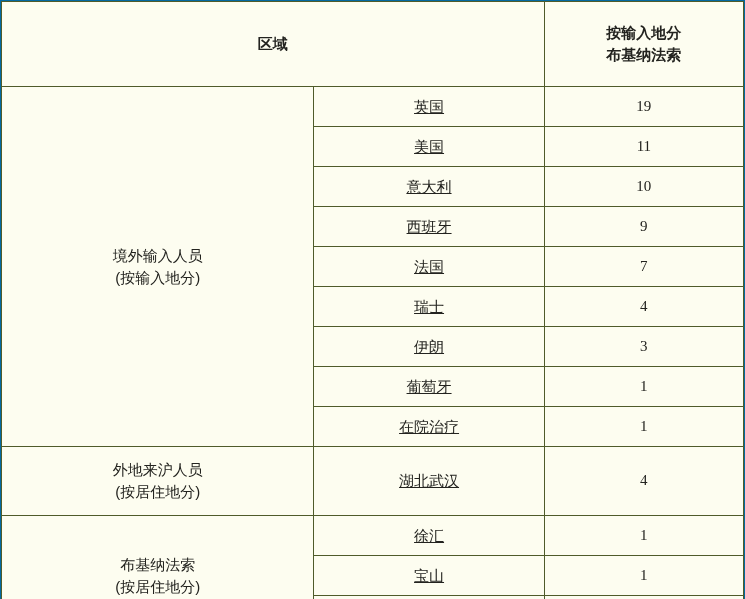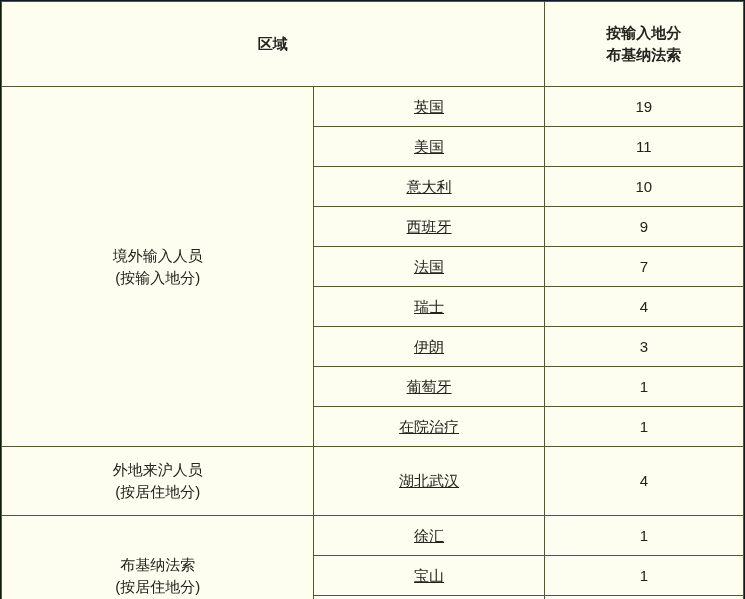--- a/index.html
+++ b/index.html
@@ -7,21 +7,21 @@
     padding: 0;
     background: #ffffff;
   }
   body {
     font-family: "Liberation Sans", "DejaVu Sans", sans-serif;
   }
   #sheet {
     width: 745px;
     height: 599px;
     position: relative;
-    background: #0f172a;
+    background: #0369a1;
     overflow: hidden;
   }
   table.case-table {
     border-collapse: collapse;
     table-layout: fixed;
     width: 743px;
     margin: 1px 0 0 1px;
     background: #fdfdf0;
   }
   table.case-table td {
@@ -48,20 +48,21 @@
   }
   td.group-cell .grp-line {
     display: block;
   }
   td.region-cell {
     height: 33px;
     text-decoration: underline;
   }
   td.count-cell {
     height: 33px;
+    font-family: Liberation Serif, serif;
   }
   .col-a { width: 312px; }
   .col-b { width: 230px; }
   .col-c { width: 199px; }
 </style>
 </head>
 <body>
 
 <div id="sheet">
   <table class="case-table">

